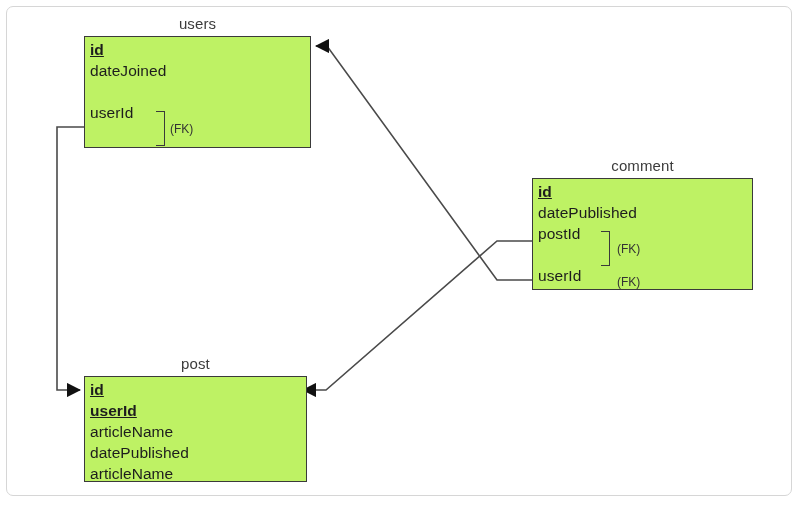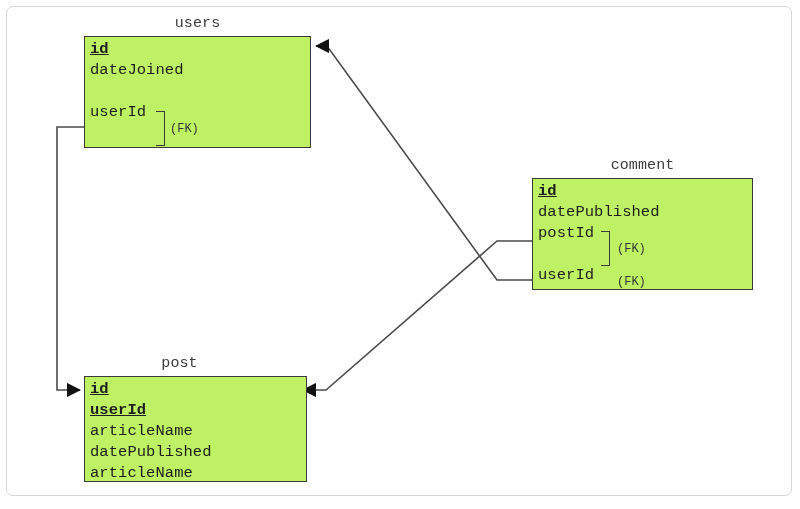--- a/index.html
+++ b/index.html
@@ -12,21 +12,20 @@
     width: 800px;
     height: 509px;
     font-family: "Liberation Sans", sans-serif;
     overflow: hidden;
   }
   #canvas {
     position: relative;
     width: 800px;
     height: 509px;
     background: #ffffff;
-    font-family: Liberation Mono, monospace;
   }
   
   #frame {
     position: absolute;
     left: 6px;
     top: 6px;
     width: 786px;
     height: 490px;
     border: 1.5px solid #d6d6d6;
     border-radius: 7px;
@@ -131,21 +130,21 @@
       <div class="attr">datePublished</div>
       <div class="attr">postId</div>
       <div class="spacer"></div>
       <div class="attr">userId</div>
     </div>
     <div class="fk-bracket" style="left:68px; top:52px; width:9px; height:35px;"></div>
     <div class="fk-label" style="left:84px; top:63px;">(FK)</div>
     <div class="fk-label" style="left:84px; top:96px;">(FK)</div>
   </div>
 
-  <div class="entity-title" style="left:68px; top:355px; width:223px;">post</div>
+  <div class="entity-title" style="left:84px; top:355px; width:223px;">post</div>
   <div class="entity" style="left:84px; top:376px; width:223px; height:106px;">
     <div class="attr-list">
       <div class="attr key">id</div>
       <div class="attr key">userId</div>
       <div class="attr">articleName</div>
       <div class="attr">datePublished</div>
       <div class="attr">articleName</div>
     </div>
   </div>
 

